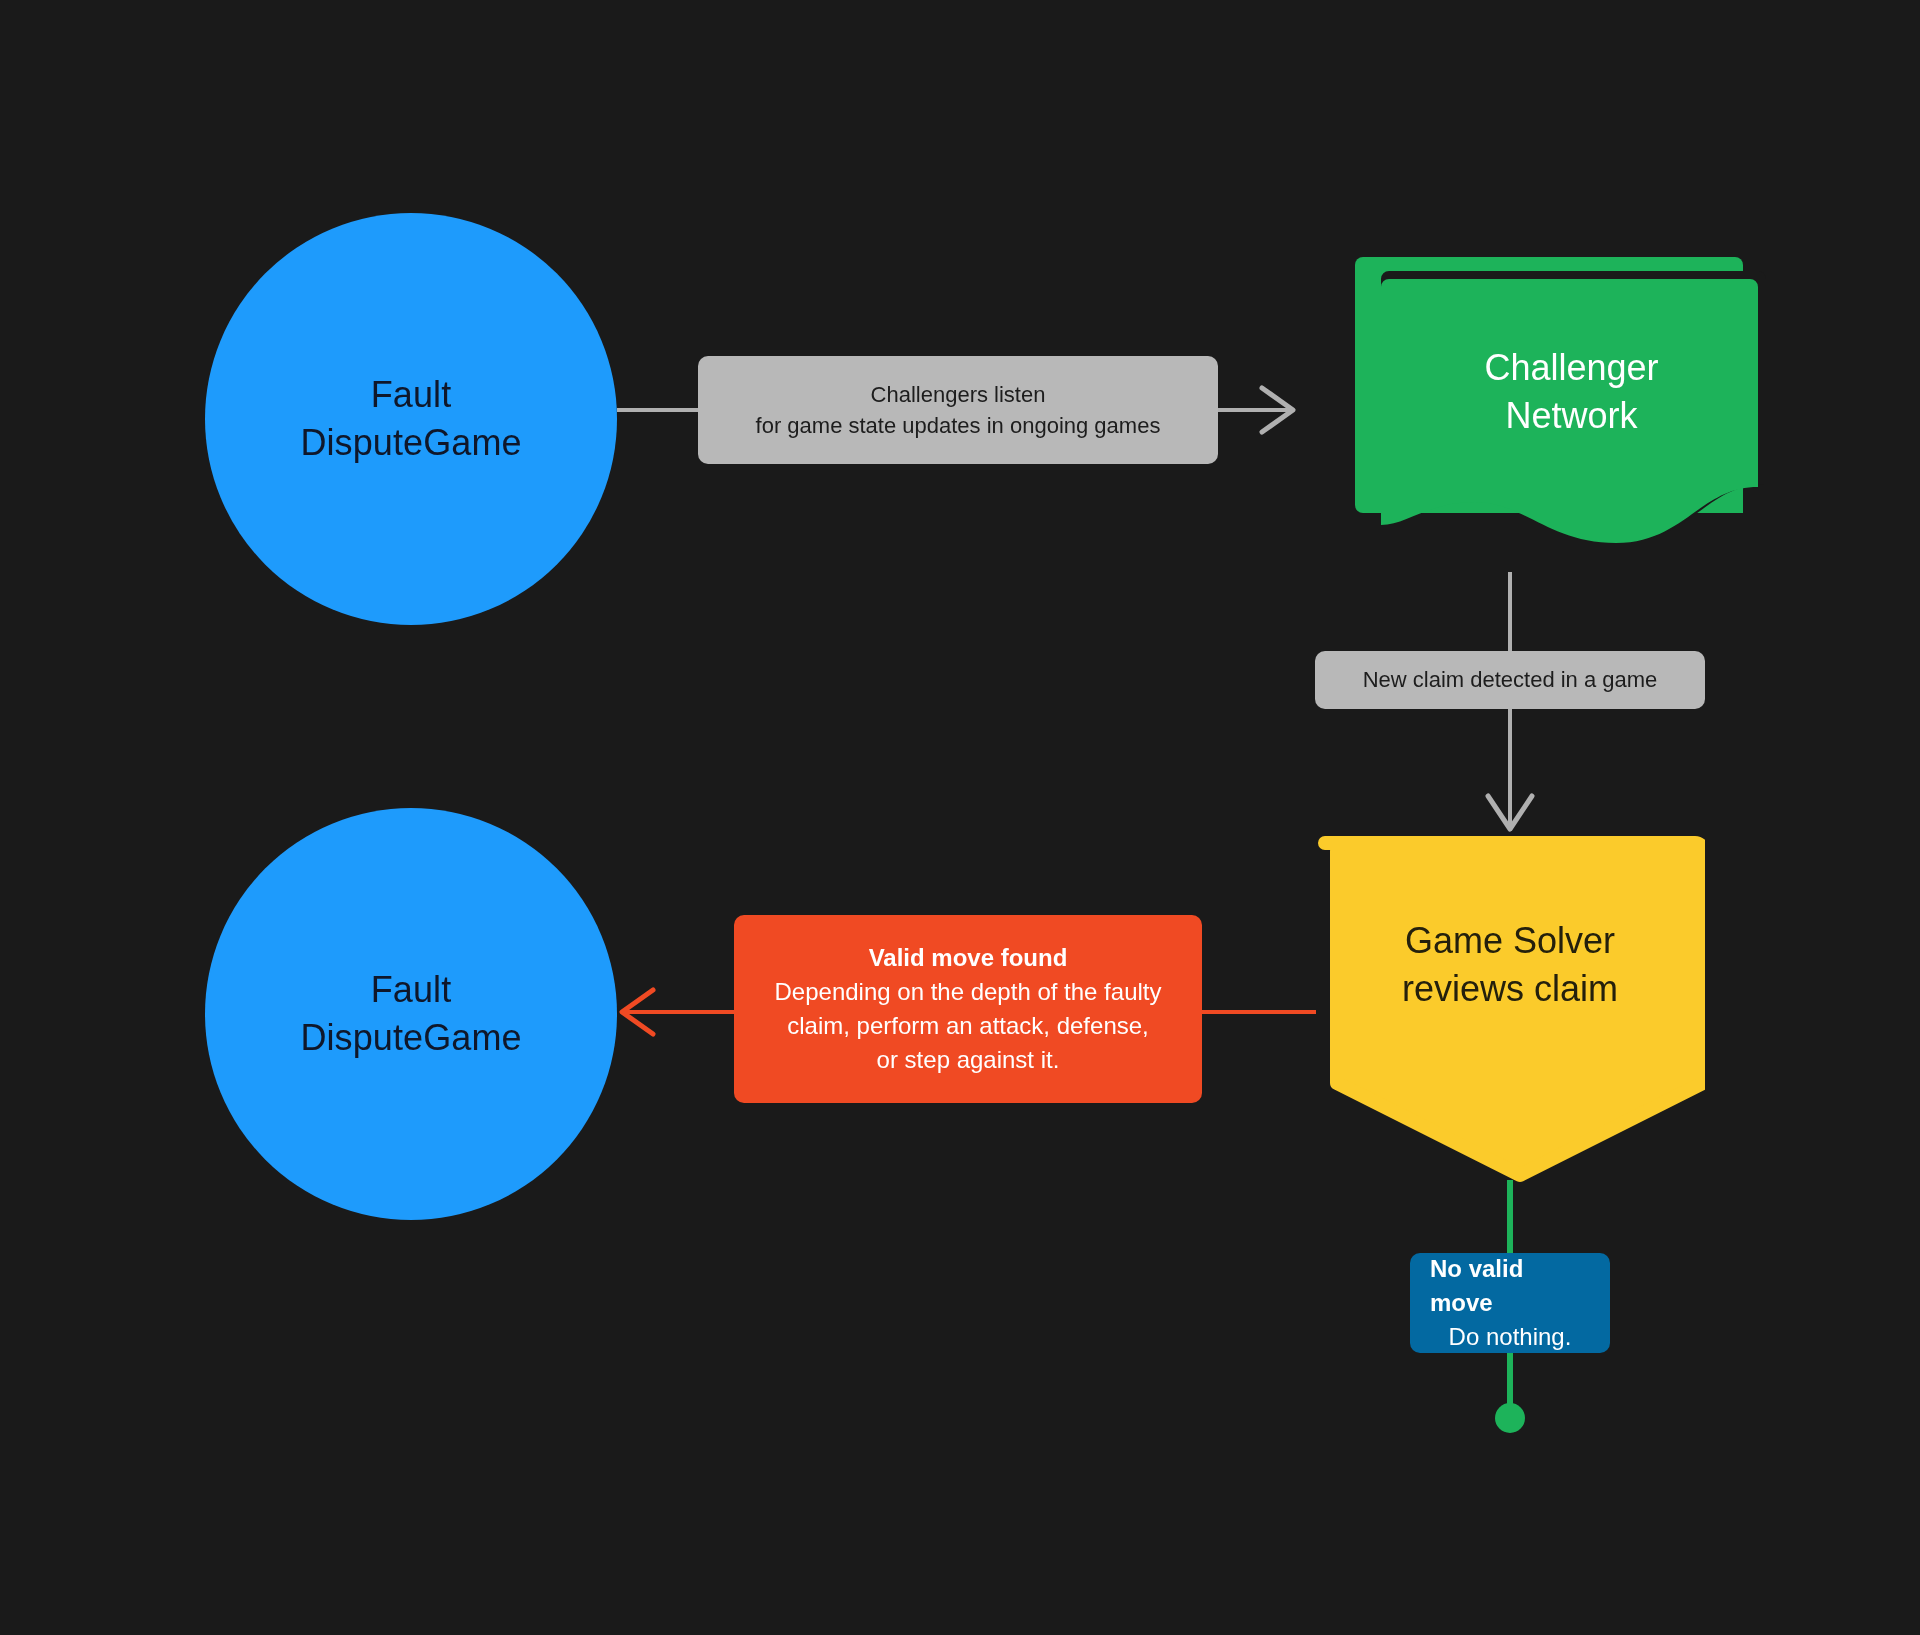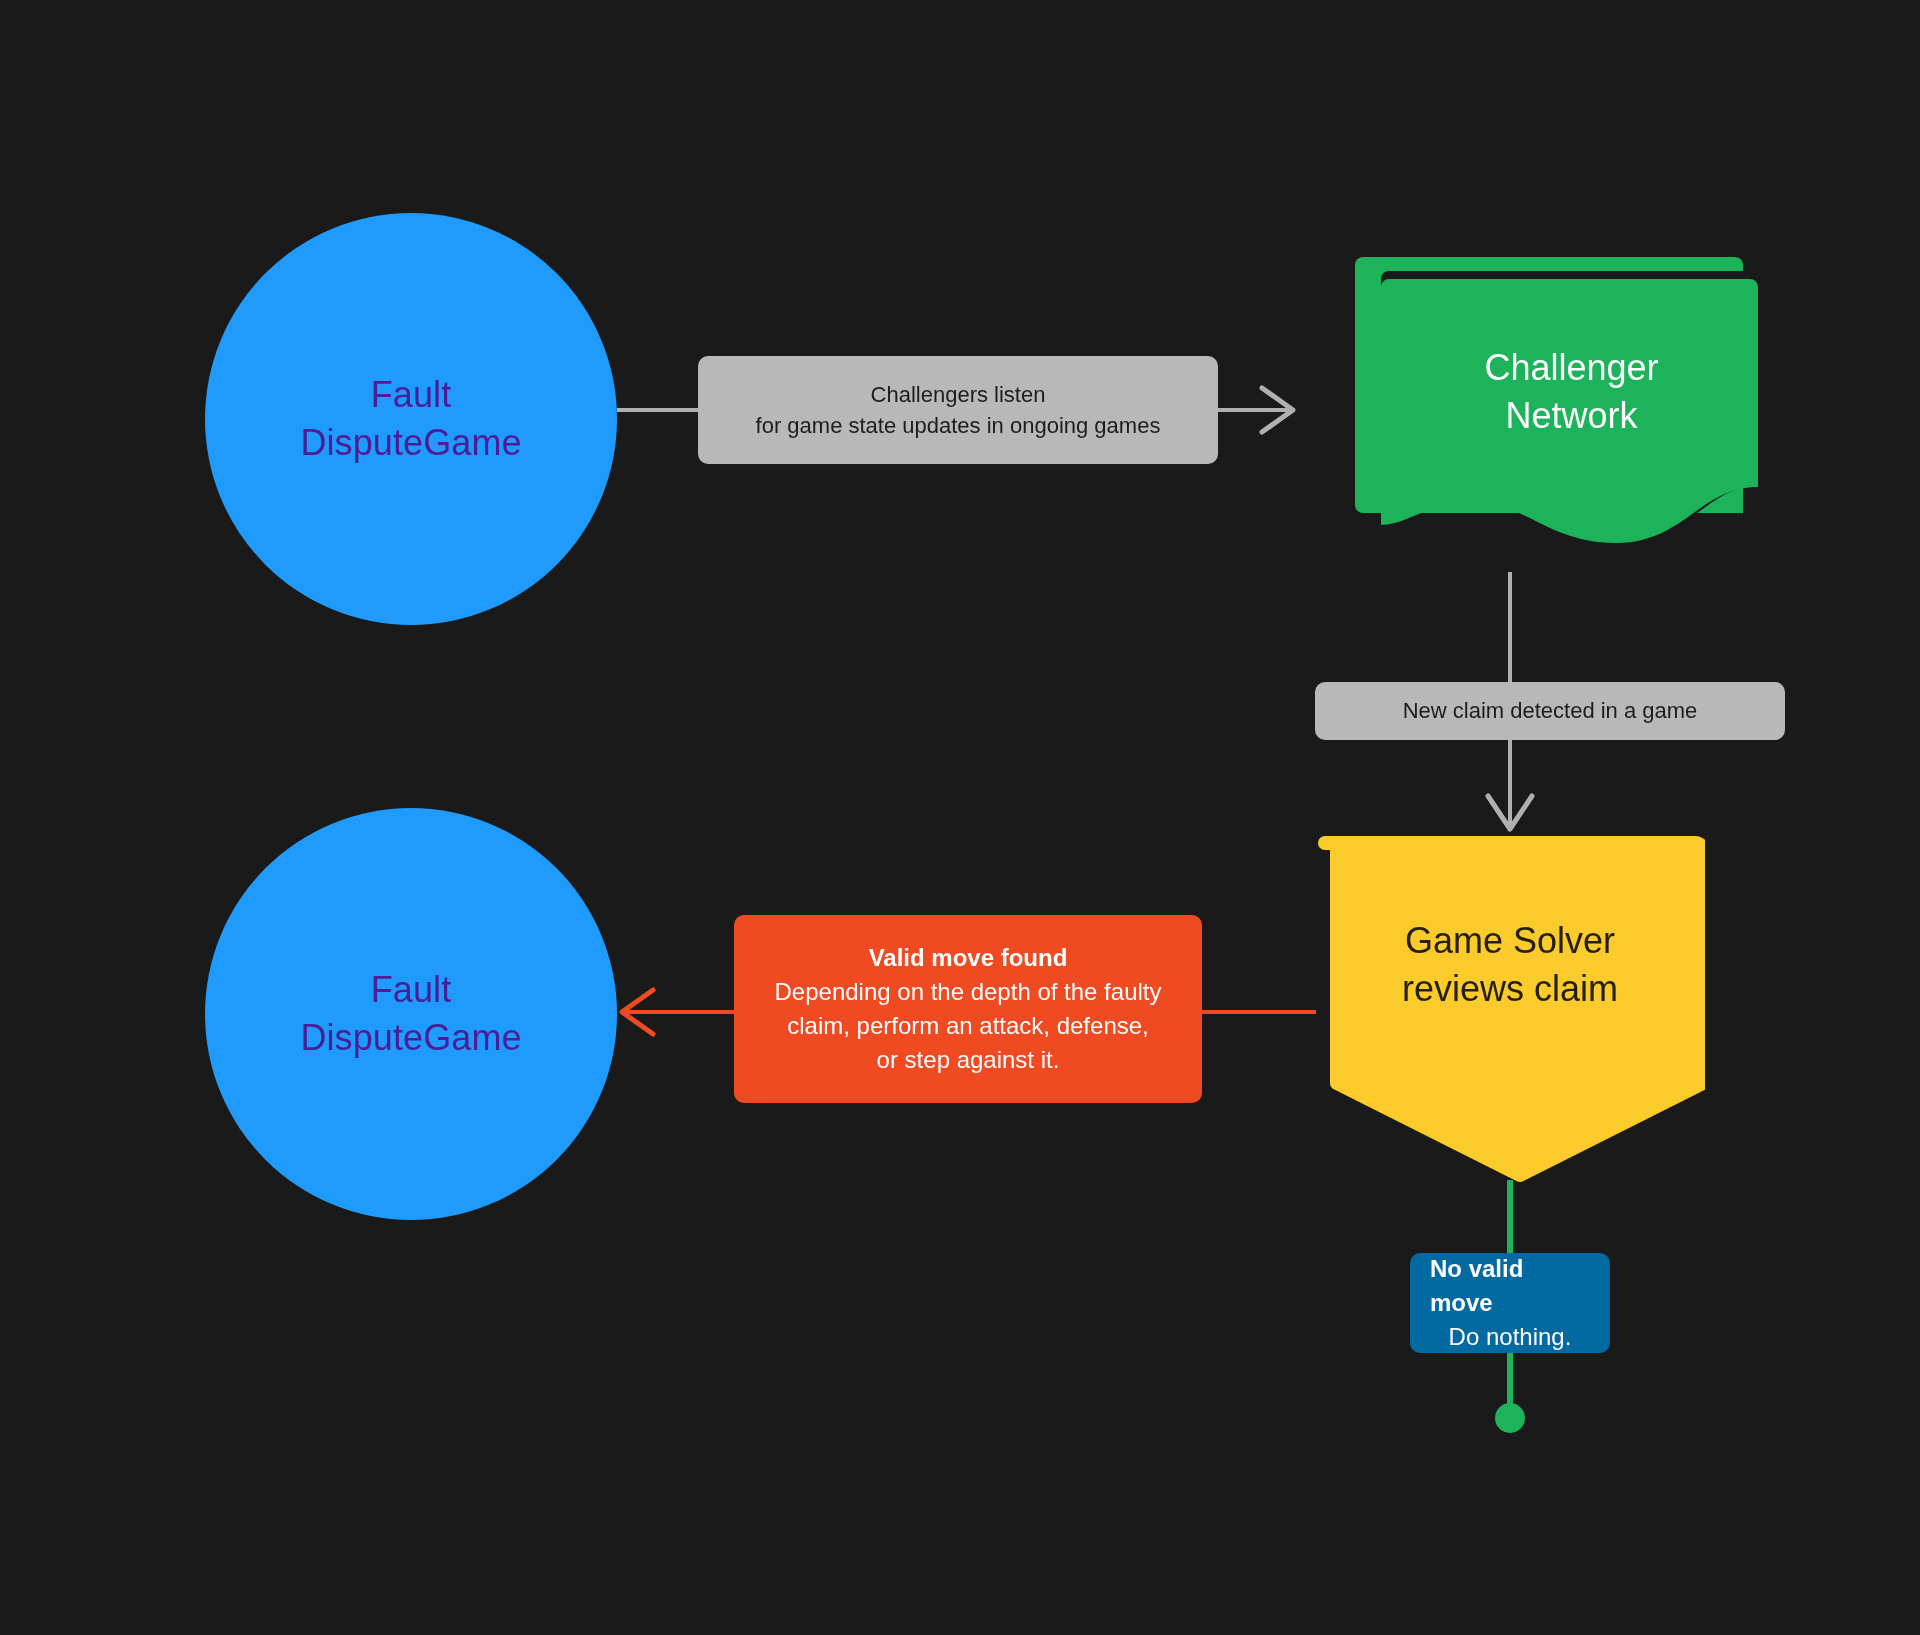--- a/index.html
+++ b/index.html
@@ -36,21 +36,21 @@
     justify-content: center;
     text-align: center;
   }
 
   
   .circle-node {
     border-radius: 50%;
     background: #1E9BFC;
   }
   .circle-node .node-label {
-    color: #4c1d95;
+    color: #0f172a;
     font-size: 36px;
     line-height: 1.32;
     font-weight: 400;
     letter-spacing: 0.1px;
   }
 
   
   .multidoc-node { }
   .multidoc-node svg { position: absolute; left: 0; top: 0; }
   .multidoc-node .node-label {
@@ -183,21 +183,21 @@
       <div>Fault</div>
       <div>DisputeGame</div>
     </div>
   </div>
 
   <div class="edge-label grey" style="left:698px; top:356px; width:520px; height:108px;">
     <span class="lbl-line">Challengers listen</span>
     <span class="lbl-line">for game state updates in ongoing games</span>
   </div>
 
-  <div class="edge-label grey" style="left:1315px; top:682px; width:470px; height:58px;">
+  <div class="edge-label grey" style="left:1315px; top:651px; width:390px; height:58px;">
     <span class="lbl-line">New claim detected in a game</span>
   </div>
 
   <div class="edge-label red" style="left:734px; top:915px; width:468px; height:188px;">
     <span class="lbl-title">Valid move found</span>
     <span class="lbl-line">Depending on the depth of the faulty</span>
     <span class="lbl-line">claim, perform an attack, defense,</span>
     <span class="lbl-line">or step against it.</span>
   </div>
 

